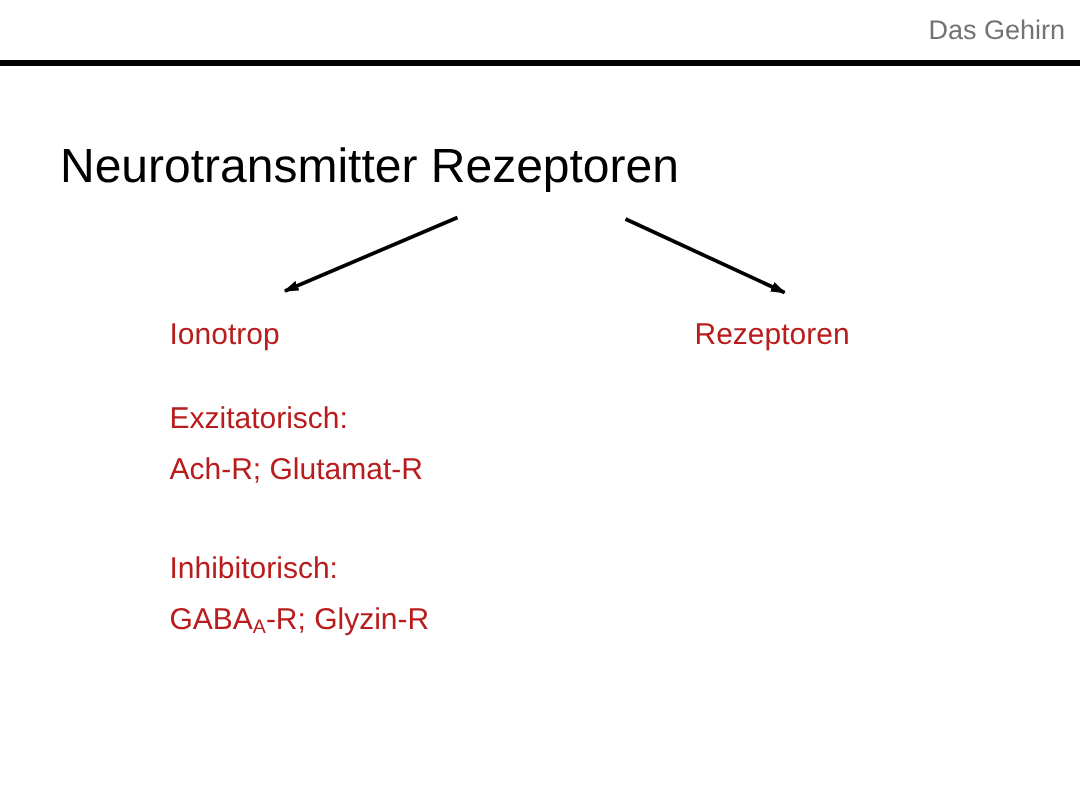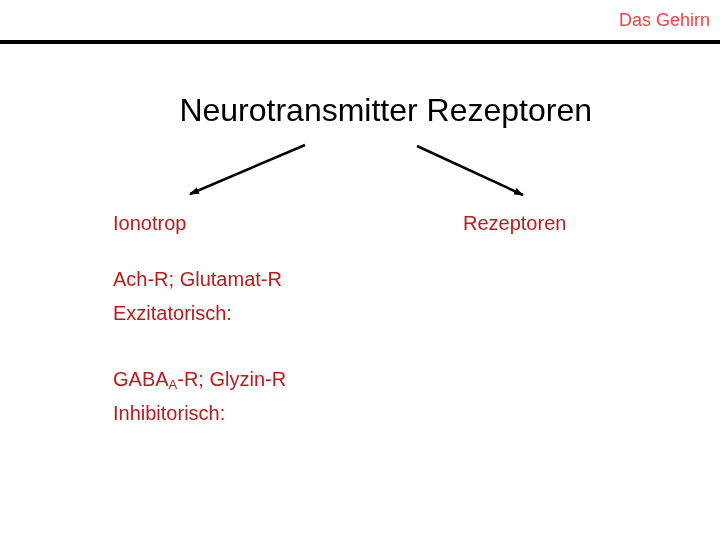--- a/index.html
+++ b/index.html
@@ -15,43 +15,44 @@
     overflow: hidden;
     font-family: "Liberation Sans", sans-serif;
     color: #000000;
   }
   .page-header {
     position: absolute;
     top: 9px;
     right: 10px;
     font-size: 18px;
     line-height: 22px;
-    color: #ef4444;
+    color: #737373;
     white-space: nowrap;
   }
   .header-rule {
     position: absolute;
     top: 40px;
     left: 0;
     width: 720px;
     height: 4px;
     background: #000000;
   }
   .slide-title {
     position: absolute;
     top: 94px;
     left: 0;
     width: 592px;
     margin: 0;
     font-size: 32px;
     font-weight: normal;
     line-height: 32px;
-    text-align: right;
+    text-align: left;
     color: #000000;
     white-space: nowrap;
+    padding-left: 40px;
   }
   .arrows-layer {
     position: absolute;
     top: 0;
     left: 0;
     width: 720px;
     height: 540px;
     pointer-events: none;
   }
   .text-block {
@@ -93,25 +94,25 @@
     </defs>
     <line x1="305" y1="145" x2="190" y2="194" stroke="#000000" stroke-width="2.5" marker-end="url(#arrowhead)"></line>
     <line x1="417" y1="146" x2="523" y2="195" stroke="#000000" stroke-width="2.5" marker-end="url(#arrowhead)"></line>
   </svg>
 
   <div class="text-block col-left row-1">Ionotrop</div>
 
   <div class="text-block col-right row-1">Rezeptoren</div>
 
   <div class="text-block col-left row-2">
+    <div>Exzitatorisch:</div>
     <div>Ach-R; Glutamat-R</div>
-    <div>Exzitatorisch:</div>
   </div>
 
 
   <div class="text-block col-left row-3">
+    <div>Inhibitorisch:</div>
     <div>
       <span>GABA</span><sub class="chem-sub">A</sub><span>-R; Glyzin-R</span>
     </div>
-    <div>Inhibitorisch:</div>
   </div>
 
 </div>
 
 </body></html>

